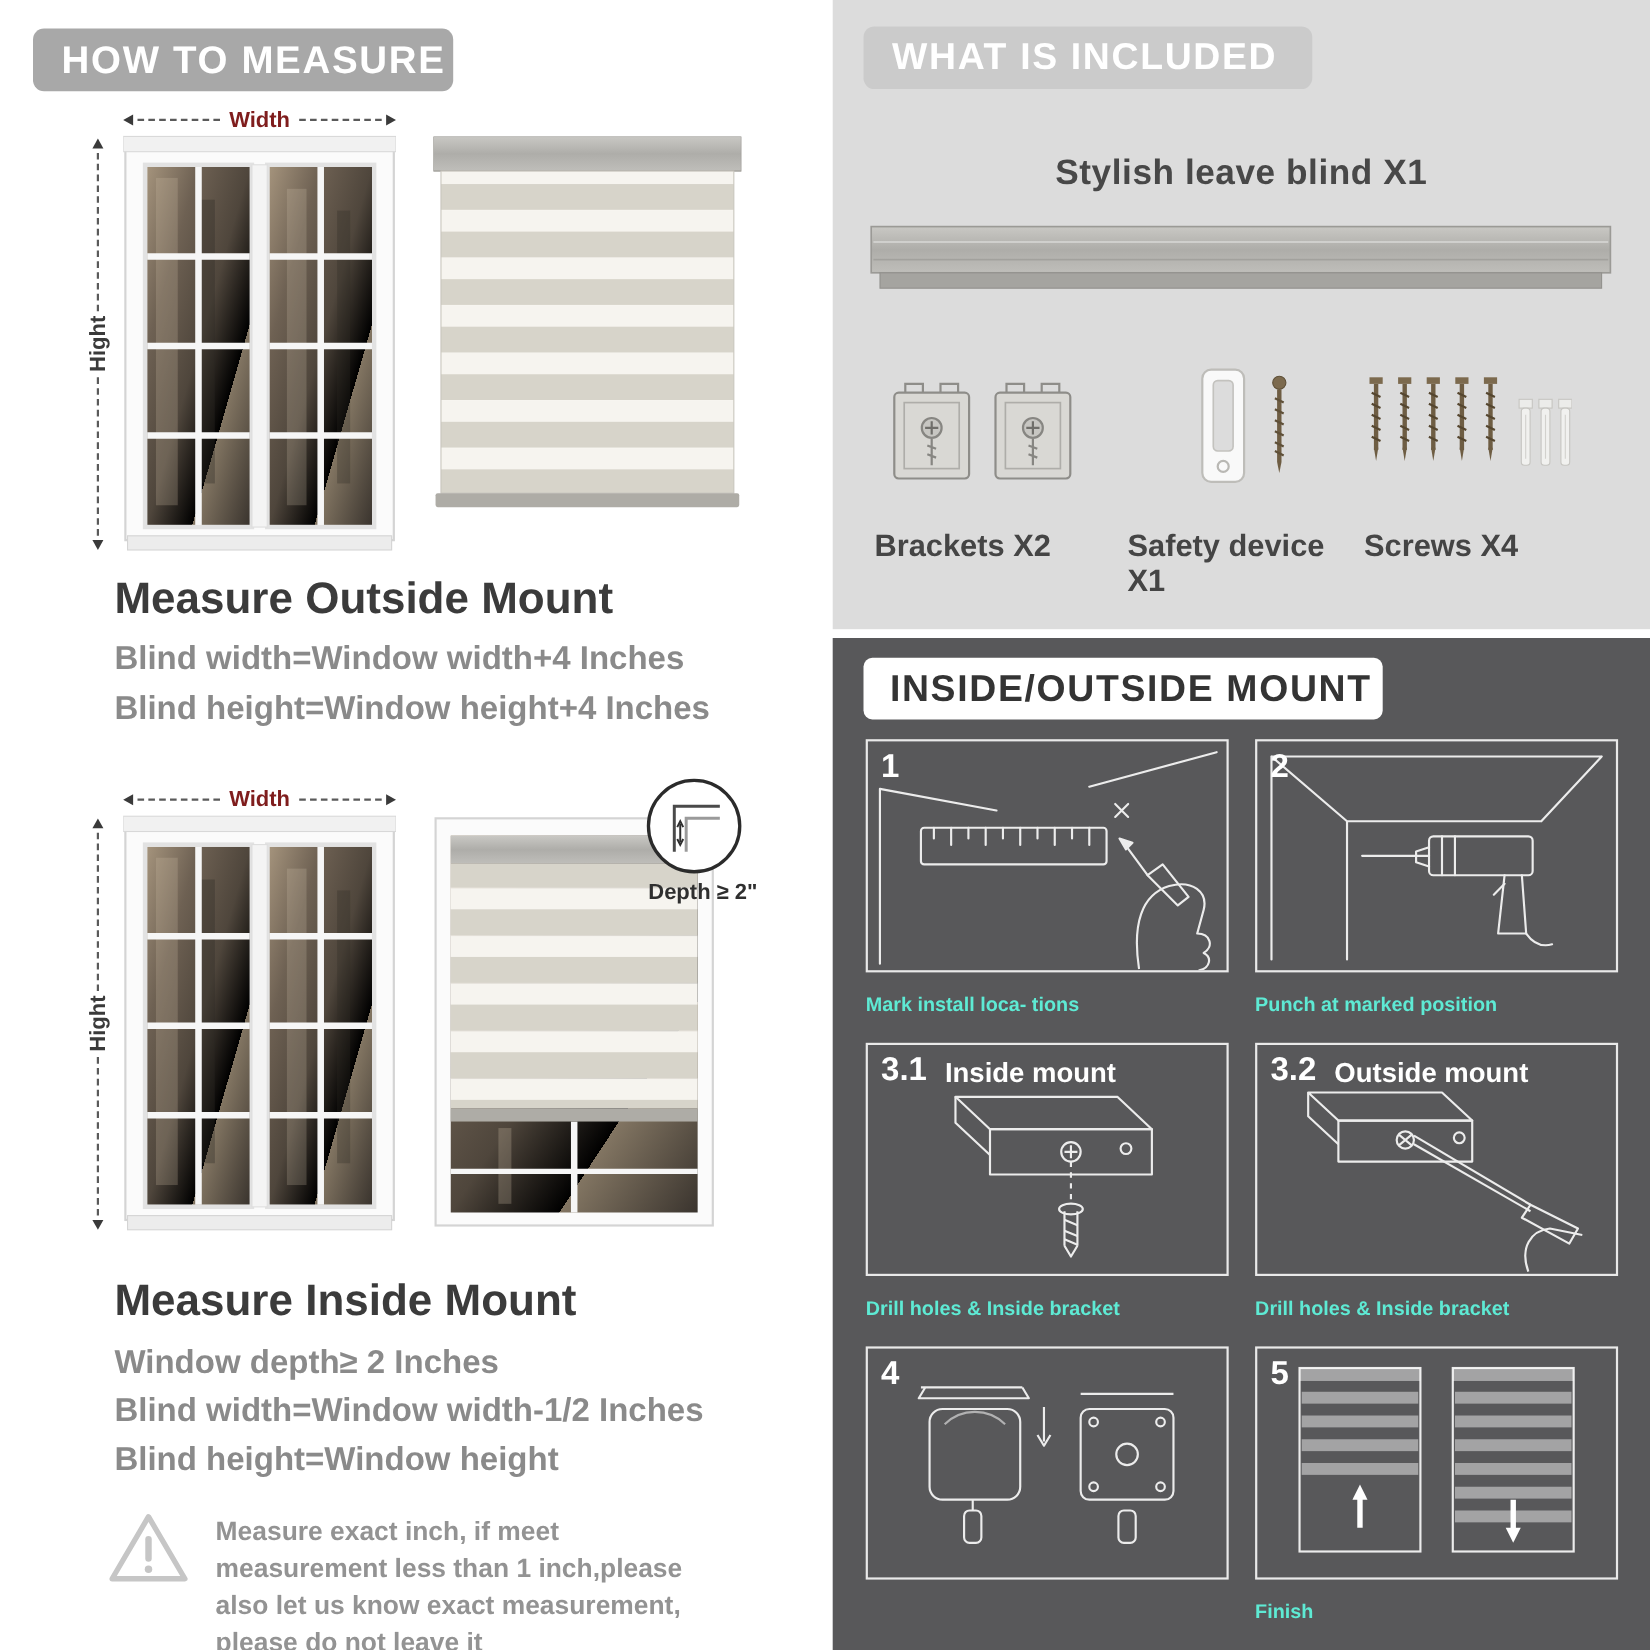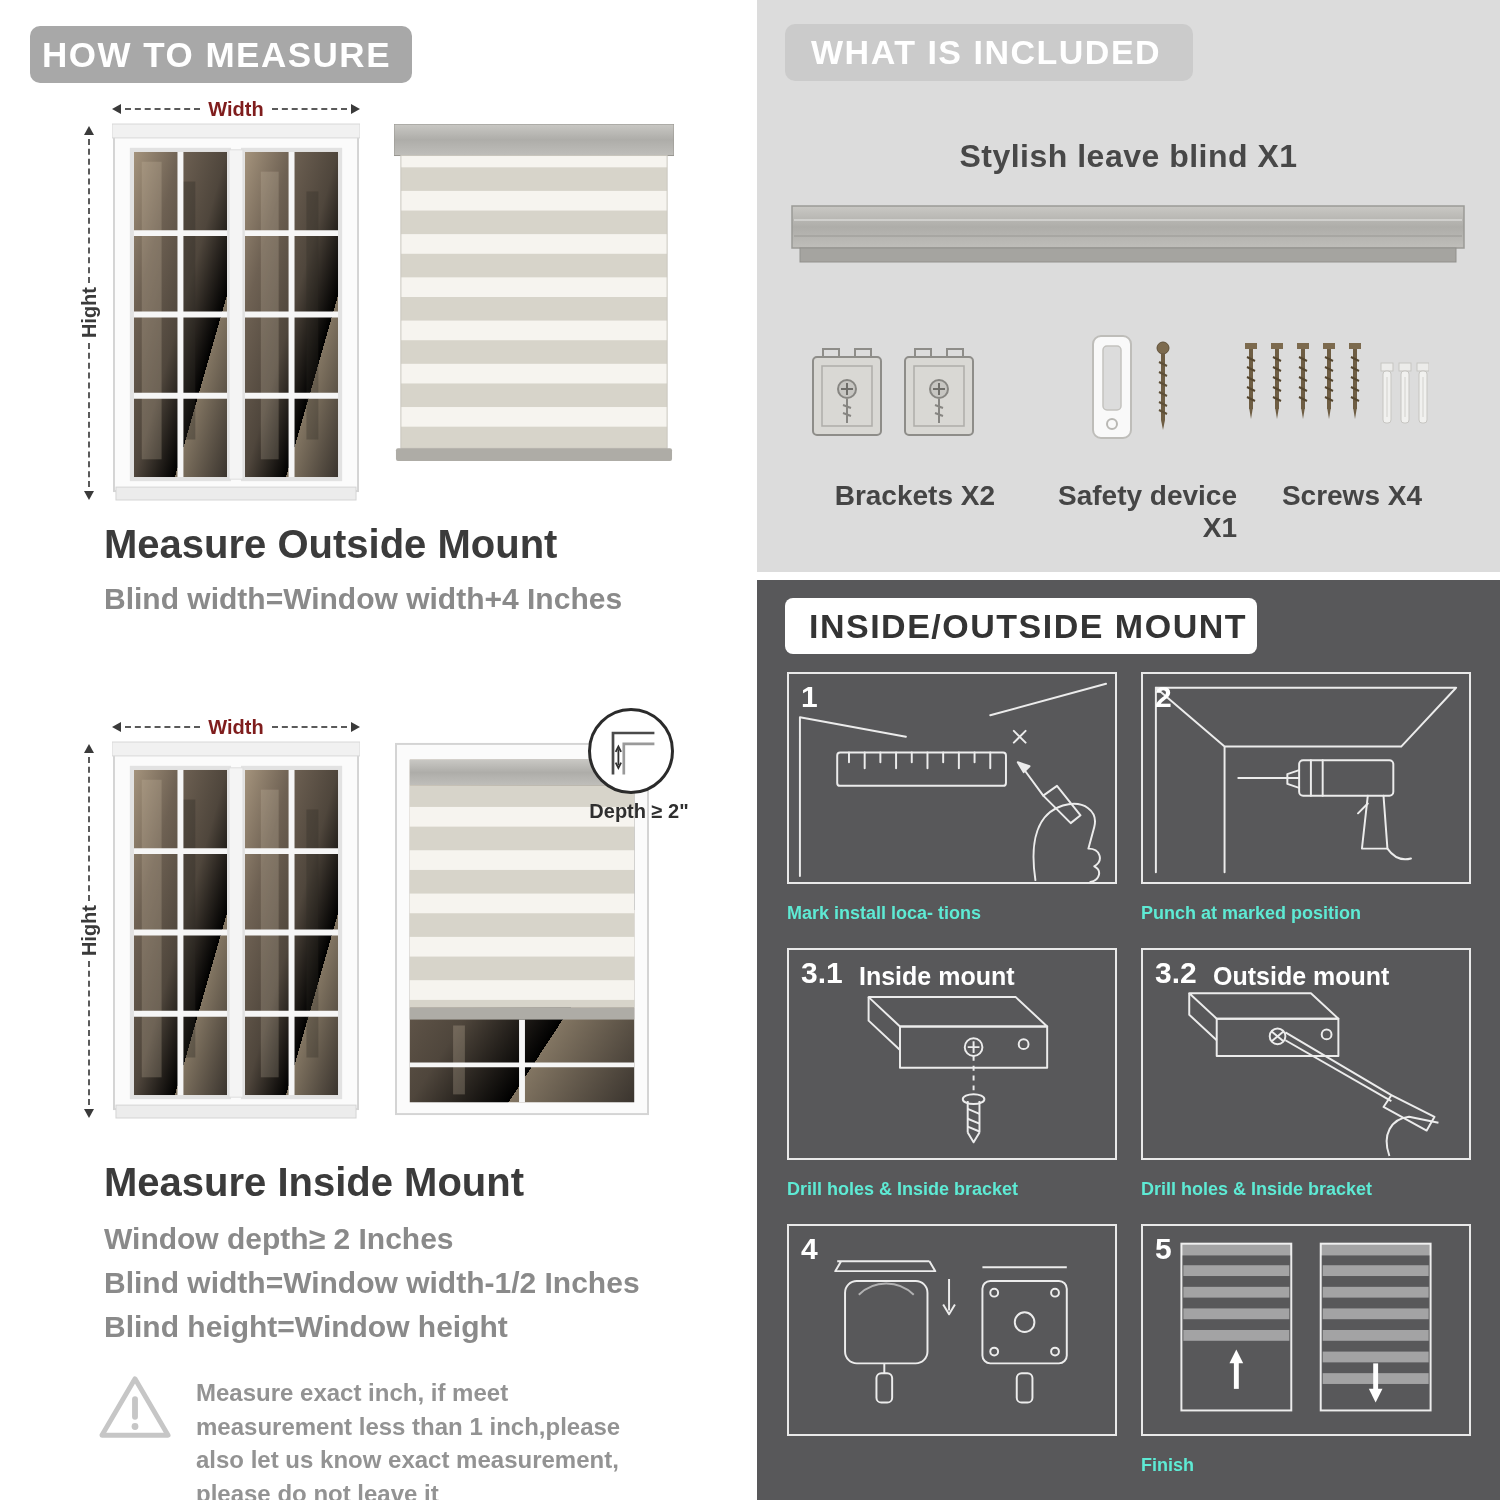--- a/index.html
+++ b/index.html
@@ -3,21 +3,21 @@
 <meta charset="utf-8">
 <style>
   *{margin:0;padding:0;box-sizing:border-box}
   html,body{background:#fff}
   body{font-family:"Liberation Sans",sans-serif;color:#3d3d3d}
   .canvas{position:relative;width:1500px;height:1500px;background:#ffffff;overflow:hidden}
   .abs{position:absolute}
 
   
   .pill{display:flex;align-items:center;border-radius:10px;font-weight:bold;letter-spacing:1.5px}
-  .pill-left{left:30px;top:26px;width:382px;height:57px;background:#a8a8a8;color:#fff;font-size:35px;padding-left:12px}
+  .pill-left{left:30px;top:26px;width:382px;height:57px;background:#a8a8a8;color:#fff;font-size:35px;padding-left:26px}
   .pill-included{left:28px;top:24px;width:408px;height:57px;background:#cbcbcb;color:#fff;font-size:34px;padding-left:26px}
   .pill-mount{left:28px;top:18px;width:472px;height:56px;background:#ffffff;color:#343434;font-size:34px;padding-left:24px;border-radius:8px}
 
   
   .fig{position:absolute;width:620px;height:410px}
   .fig1{left:72px;top:100px}
   .fig2{left:72px;top:718px}
   .win-svg{position:absolute;left:40px;top:22px;width:248px;height:382px}
   .blind-svg{position:absolute;left:322px;top:24px;width:280px;height:346px}
   .blind2-svg{position:absolute;left:322px;top:22px;width:256px;height:379px}
@@ -45,21 +45,21 @@
 
   
   .warning{position:absolute;left:96px;top:1372px;width:570px;display:flex;gap:22px;align-items:flex-start}
   .warning svg{flex:0 0 78px}
   .warning p{font-size:24px;font-weight:bold;color:#939393;line-height:1.4;padding-top:4px}
 
   
   .rt{position:absolute;left:757px;top:0;width:743px;height:572px;background:#dcdcdc}
   .blind-label{position:absolute;left:0;top:138px;width:100%;text-align:center;font-size:32px;font-weight:bold;color:#484848;letter-spacing:0.5px}
   .headrail-svg{position:absolute;left:33px;top:196px;width:678px;height:78px}
-  .item-label{position:absolute;top:480px;font-size:28px;font-weight:bold;color:#454545;text-align:right}
+  .item-label{position:absolute;top:480px;font-size:28px;font-weight:bold;color:#454545;text-align:left}
 
   
   .rb{position:absolute;left:757px;top:580px;width:743px;height:996px;background:#58585a}
   .steps-grid{position:absolute;left:30px;top:92px;width:684px;display:grid;grid-template-columns:1fr 1fr;column-gap:24px;row-gap:24px}
   .step .box{position:relative;height:212px;border:2px solid #e9e9e9}
   .step .box svg{position:absolute;inset:0;width:100%;height:100%}
   .step-num{position:absolute;left:12px;top:6px;font-size:30px;font-weight:bold;color:#fff}
   .step-inner-label{position:absolute;left:70px;top:12px;font-size:25px;font-weight:bold;color:#fff}
   .step-caption{margin-top:19px;font-size:18px;font-weight:bold;color:#5eead4;white-space:nowrap}
 </style>
@@ -139,20 +139,21 @@
     <svg class="blind-svg" viewBox="0 0 285 352">
       <rect x="0" y="0" width="285" height="32" fill="url(#railG)" stroke="#97958f"></rect>
       <rect x="7" y="32" width="271" height="298" fill="url(#zebraP)"></rect>
       <rect x="7" y="32" width="271" height="298" fill="none" stroke="#c8c5bd"></rect>
       <rect x="2" y="330" width="281" height="13" rx="2" fill="#aeaca6"></rect>
     </svg>
   </div>
 
   <h2 class="h-title abs" style="top:522px">Measure Outside Mount</h2>
   <p class="h-line abs" style="top:582px">Blind width=Window width+4 Inches</p>
+  <p class="h-line abs" style="top:628px">Blind height=Window height+4 Inches</p>
 
   <div class="fig fig2">
     <div class="harrow">
       <span class="tri tri-l"></span>
       <span class="dash-h"></span>
       <span class="lbl">Width</span>
       <span class="dash-h"></span>
       <span class="tri tri-r"></span>
     </div>
     <div class="varrow">

